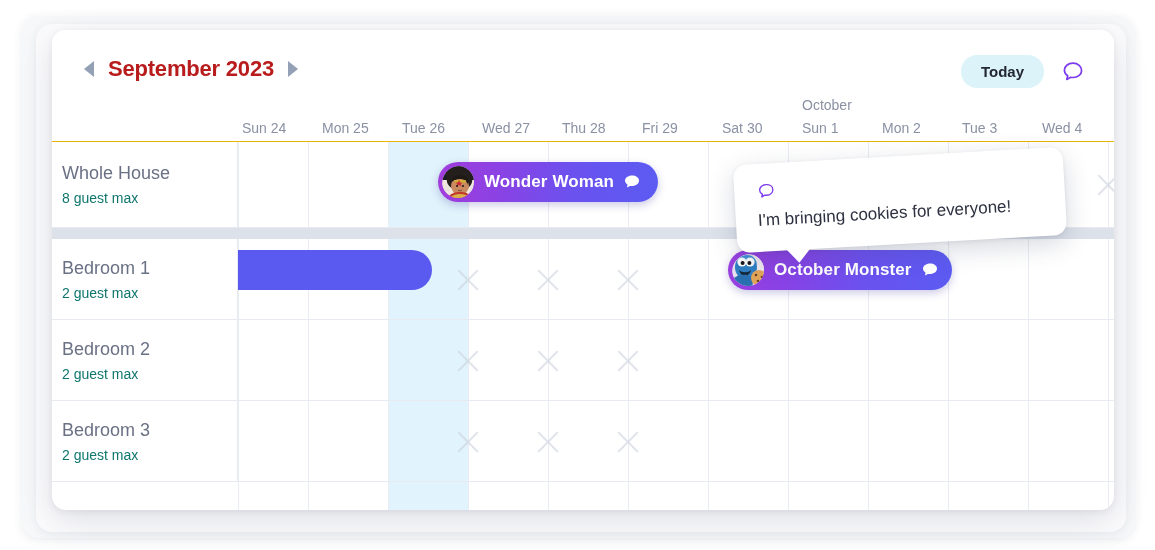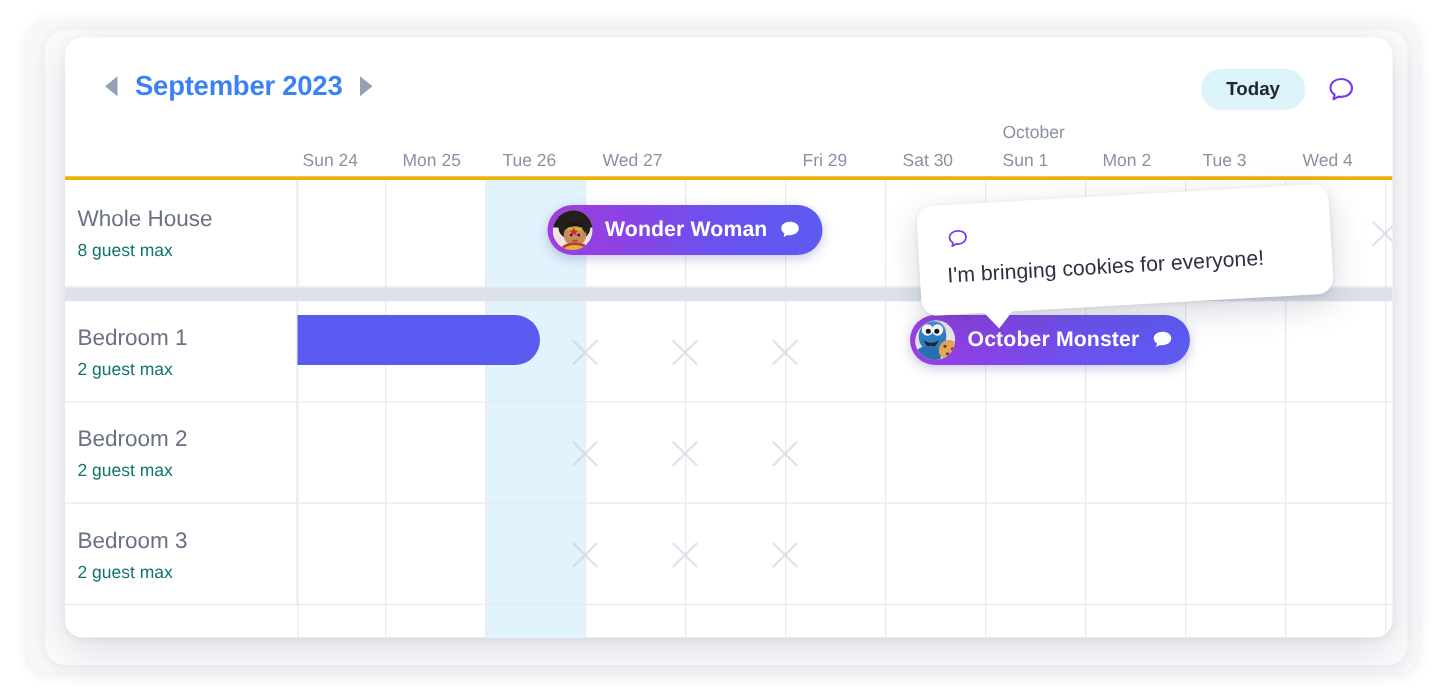--- a/index.html
+++ b/index.html
@@ -42,21 +42,21 @@
   .month-nav {
     position: absolute; left: 32px; top: 26px;
     display: flex; align-items: center; gap: 14px;
   }
   .arrow { width: 0; height: 0; cursor: pointer; }
   .arrow.left  { border-top: 8px solid transparent; border-bottom: 8px solid transparent;
                  border-right: 10px solid #93a0b5; }
   .arrow.right { border-top: 8px solid transparent; border-bottom: 8px solid transparent;
                  border-left: 10px solid #93a0b5; }
   .month-title {
-    font-size: 22px; font-weight: bold; color: #3b82f6; letter-spacing: -0.2px;
+    font-size: 22px; font-weight: bold; color: #b91c1c; letter-spacing: -0.2px;
     white-space: nowrap;
   }
   .header-actions {
     position: absolute; right: 26px; top: 25px;
     display: flex; align-items: center; gap: 14px;
   }
   .today-btn {
     background: #ddf3fa;
     color: #232733;
     font-size: 15px; font-weight: bold;
@@ -83,21 +83,21 @@
   }
   .day-label {
     display: block; font-size: 14px; color: #8a91a3; line-height: 17px;
     position: absolute; bottom: 4px; left: 0; right: 0;
   }
 
   
   .grid-body {
     position: absolute; left: 0; top: 111px;
     width: 1062px; height: 369px;
-    border-top: 3px solid #eab308;
+    border-top: 1px solid #eab308;
   }
   .col-lines { position: absolute; inset: 0; }
   .vline {
     position: absolute; top: 0; bottom: 0; width: 1px; background: #e9ecf2;
   }
   .highlight-col {
     position: absolute; top: 0; bottom: 0; width: 80px;
     background: #dcf1fb; opacity: .85;
   }
 
@@ -219,20 +219,24 @@
           <span class="day-month"></span>
           <span class="day-label">Mon 25</span>
           </div>
         <div class="day-cell" style="left:160px">
           <span class="day-month"></span>
           <span class="day-label">Tue 26</span>
           </div>
         <div class="day-cell" style="left:240px">
           <span class="day-month"></span>
           <span class="day-label">Wed 27</span>
+          </div>
+        <div class="day-cell" style="left:320px">
+          <span class="day-month"></span>
+          <span class="day-label">Thu 28</span>
           </div>
         <div class="day-cell" style="left:400px">
           <span class="day-month"></span>
           <span class="day-label">Fri 29</span>
           </div>
         <div class="day-cell" style="left:480px">
           <span class="day-month"></span>
           <span class="day-label">Sat 30</span>
           </div>
         <div class="day-cell" style="left:560px">

